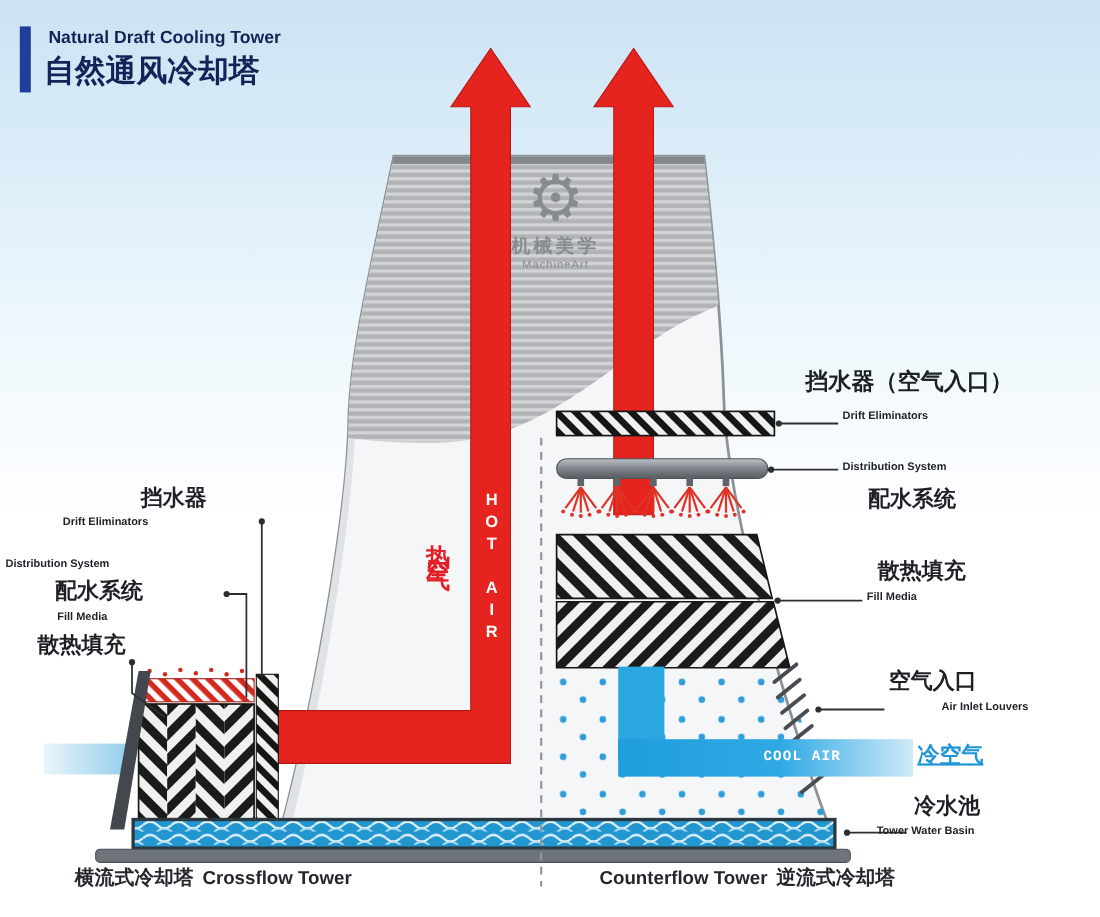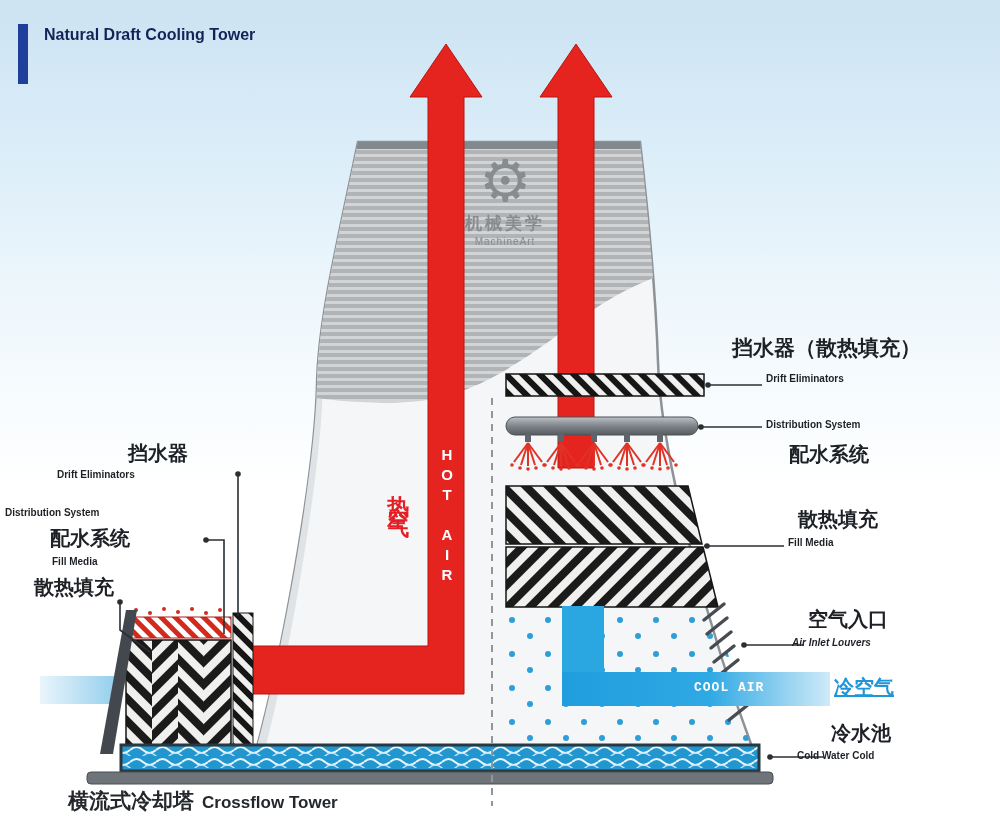--- a/index.html
+++ b/index.html
@@ -35,27 +35,27 @@
   .l-fill-en{left:52px;top:556px;}
   .l-fill-zh{left:34px;top:576px;}
   
   .r-drift-zh{left:732px;top:336px;font-size:21px;}
   .r-drift-en{left:766px;top:373px;}
   .r-dist-en{left:766px;top:419px;}
   .r-dist-zh{left:789px;top:443px;}
   .r-fill-zh{left:798px;top:508px;}
   .r-fill-en{left:788px;top:537px;}
   .r-air-zh{left:808px;top:608px;}
-  .r-air-en{left:792px;top:637px;font-style:italic;}
+  .r-air-en{left:856px;top:637px;}
   .r-basin-zh{left:831px;top:722px;}
   .r-basin-en{left:797px;top:750px;}
   
   .f-cross{left:68px;top:789px;}
   .f-counter{left:545px;top:789px;}
-  .f-zh{font-size:21px;color:#24282d;}
+  .f-zh{font-size:18px;color:#24282d;}
   .f-en{font-size:17px;color:#24282d;}
   .f-cross .f-en{margin-left:8px;}
   .f-counter .f-zh{margin-left:8px;}
   
   .watermark{position:absolute;left:606px;top:776px;z-index:5;font-size:31px;font-weight:500;
     color:#9ba1a7;opacity:.8;white-space:nowrap;}
 </style>
 </head>
 <body>
 
@@ -229,48 +229,52 @@
           <circle cx="701" cy="427" r="2.8"></circle>
           <circle cx="707" cy="546" r="2.8"></circle>
         <circle cx="744" cy="645" r="2.8"></circle>
           <circle cx="770" cy="757" r="2.8"></circle>
       </g>
     </g>
   </svg>
 
   <div class="accent-bar"></div>
   <div class="lbl title-en">Natural Draft Cooling Tower</div>
+  <div class="lbl title-zh">自然通风冷却塔</div>
 
   <div class="logo">
     <div class="gear">⚙</div>
     <div class="lzh">机械美学</div>
     <div class="len">MachineArt</div>
   </div>
 
   <div class="lbl vtext hot-zh">热空气</div>
   <div class="lbl vtext hot-en">HOT AIR</div>
   <div class="lbl cool-en">COOL AIR</div>
   <div class="lbl cool-zh">冷空气</div>
 
   <div class="lbl zh l-drift-zh">挡水器</div>
   <div class="lbl en l-drift-en">Drift Eliminators</div>
   <div class="lbl en l-dist-en">Distribution System</div>
   <div class="lbl zh l-dist-zh">配水系统</div>
   <div class="lbl en l-fill-en">Fill Media</div>
   <div class="lbl zh l-fill-zh">散热填充</div>
 
-  <div class="lbl zh r-drift-zh">挡水器（散热填充）</div>
+  <div class="lbl zh r-drift-zh">挡水器（空气入口）</div>
   <div class="lbl en r-drift-en">Drift Eliminators</div>
   <div class="lbl en r-dist-en">Distribution System</div>
   <div class="lbl zh r-dist-zh">配水系统</div>
   <div class="lbl zh r-fill-zh">散热填充</div>
   <div class="lbl en r-fill-en">Fill Media</div>
   <div class="lbl zh r-air-zh">空气入口</div>
   <div class="lbl en r-air-en">Air Inlet Louvers</div>
   <div class="lbl zh r-basin-zh">冷水池</div>
-  <div class="lbl en r-basin-en">Cold Water Cold</div>
+  <div class="lbl en r-basin-en">Tower Water Basin</div>
 
   <div class="lbl f-cross">
     <span class="f-zh">横流式冷却塔</span><span class="f-en">Crossflow Tower</span>
   </div>
+  <div class="lbl f-counter">
+    <span class="f-en">Counterflow Tower</span><span class="f-zh">逆流式冷却塔</span>
+  </div>
 
 
 </div>
 
 </body></html>

